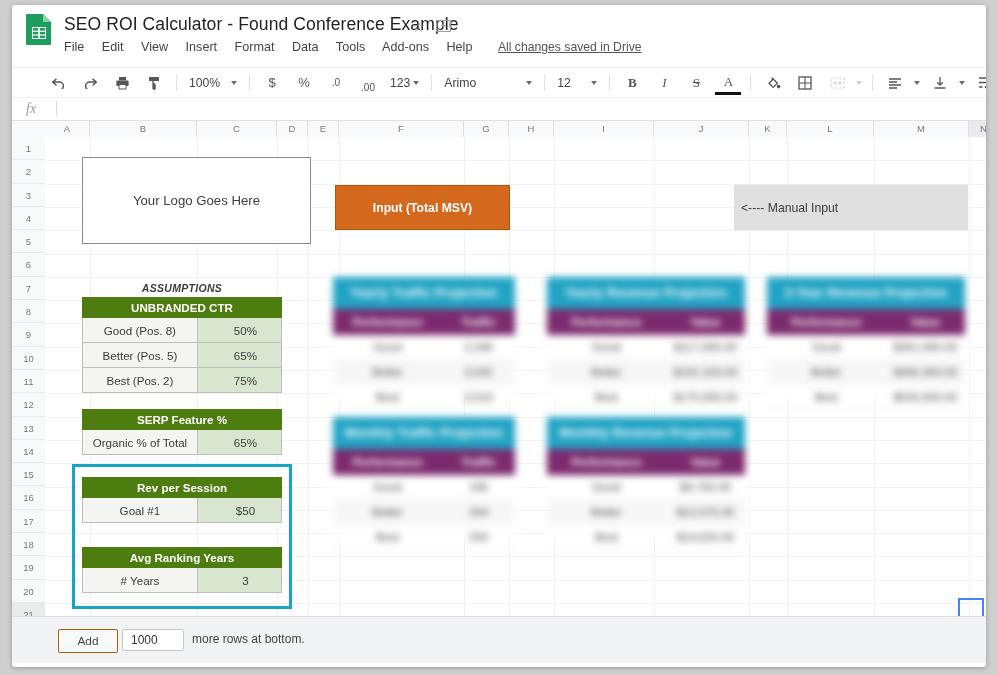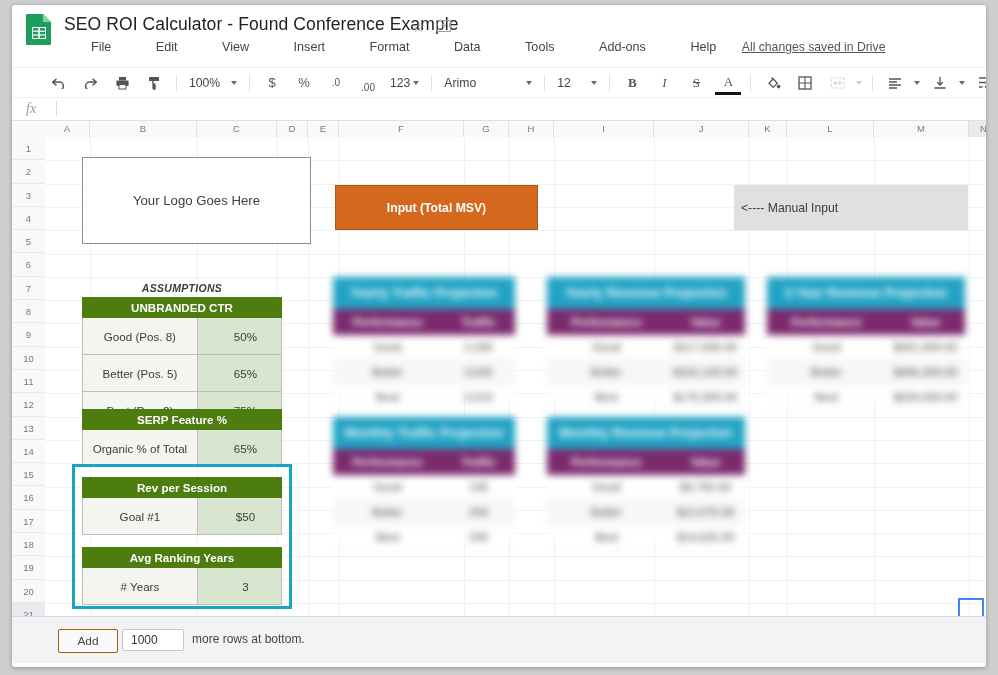--- a/index.html
+++ b/index.html
@@ -9,21 +9,21 @@
        border-radius:3px;box-shadow:0 1px 5px rgba(0,0,0,.28);overflow:hidden;}
 
   
   .titlebar{position:relative;height:62px;}
   .gs-logo{position:absolute;left:12px;top:8px;width:30px;height:33px;}
   .doc-title{position:absolute;left:52px;top:9px;font-size:17.5px;color:#222;letter-spacing:.1px;white-space:nowrap;}
   .ticon{position:absolute;top:13px;color:#9b9b9b;font-size:15px;}
   .ticon.star{left:400px;}
   .ticon.move{left:424px;}
   .menubar{position:absolute;left:52px;top:35px;font-size:12.6px;color:#444;white-space:nowrap;}
-  .menubar span.mi{margin-right:14px;cursor:pointer;margin-left:27px;}
+  .menubar span.mi{margin-right:14px;cursor:pointer;}
   .saved{color:#555;text-decoration:underline;font-size:12.2px;margin-left:8px;}
 
   
   .toolbar{position:relative;height:29px;border-top:1px solid #eceff1;background:#fff;}
   .tb{position:absolute;top:0;height:29px;display:flex;align-items:center;color:#444;font-size:13px;}
   .tbtn{display:inline-flex;align-items:center;justify-content:center;min-width:20px;height:22px;
         padding:0 3px;margin:0 3px;cursor:pointer;color:#555;font-size:13px;}
   .sep{display:inline-block;width:1px;height:16px;background:#e0e0e0;margin:0 6px;}
   .combo{display:inline-flex;align-items:center;height:22px;padding:0 4px;margin:0 2px;cursor:pointer;}
   .combo .txt{font-size:12.2px;color:#444;}
@@ -67,21 +67,21 @@
   .msv-value{position:absolute;background:#fbcc92;color:#3c3c3c;font-size:12.5px;
              display:flex;align-items:center;justify-content:center;border:1px solid #a08154;box-sizing:border-box;}
   .msv-note{position:absolute;background:#e0e0e0;color:#3c3c3c;font-size:12.2px;display:flex;align-items:center;
             padding-left:7px;box-sizing:border-box;}
 
   .assump-title{position:absolute;font-size:10.5px;font-weight:bold;font-style:italic;color:#3c3c3c;
                 text-align:center;letter-spacing:.3px;}
   .mini{position:absolute;box-sizing:border-box;}
   .mini .mhead{height:21px;background:#4d7c0f;color:#fff;font-weight:bold;font-size:11.6px;
                display:flex;align-items:center;justify-content:center;box-sizing:border-box;}
-  .mini .mrow{height:37px;display:flex;box-sizing:border-box;border:1px solid #bdbdbd;border-top:none;}
+  .mini .mrow{height:25px;display:flex;box-sizing:border-box;border:1px solid #bdbdbd;border-top:none;}
   .mini .mk{flex:0 0 58%;background:#f4f5f0;display:flex;align-items:center;justify-content:center;
             font-size:11.6px;color:#3c3c3c;box-sizing:border-box;border-right:1px solid #bdbdbd;}
   .mini .mv{flex:1;background:#d8e6cf;display:flex;align-items:center;justify-content:center;
             font-size:11.6px;color:#3c3c3c;box-sizing:border-box;padding-left:12px;}
   .selbox{position:absolute;border:3px solid #18a5c4;box-sizing:border-box;background:transparent;}
 
   
   .card{position:absolute;box-sizing:border-box;background:#fff;filter:blur(3.6px);}
   .card .c-title{height:32px;background:#21a3c4;color:#fff;font-weight:bold;font-size:12.5px;
                  display:flex;align-items:center;justify-content:center;letter-spacing:.2px;}
@@ -330,21 +330,21 @@
             <div class="gridline-h" style="top: 349.5px;"></div>
             <div class="gridline-h" style="top: 372.8px;"></div>
             <div class="gridline-h" style="top: 396.1px;"></div>
             <div class="gridline-h" style="top: 419.4px;"></div>
             <div class="gridline-h" style="top: 442.7px;"></div>
             <div class="gridline-h" style="top: 466px;"></div>
           </div>
 
       <div class="logobox" style="left:37px;top:20px;width:227px;height:85px;">Your Logo Goes Here</div>
 
-      <div class="msv-label" style="left:290px;top:48px;width:203px;height:45px;">Input (Total MSV)</div>
+      <div class="msv-label" style="left:290px;top:48px;width:175px;height:45px;">Input (Total MSV)</div>
       <div class="msv-note" style="left:689px;top:48px;width:234px;height:45px;">&lt;---- Manual Input</div>
 
       <div class="assump-title" style="left:37px;top:145px;width:200px;">ASSUMPTIONS</div>
 
       <div class="mini" style="left:37px;top:160px;width:200px;">
         <div class="mhead">UNBRANDED CTR</div>
         <div class="mrow">
           <div class="mk">Good (Pos. 8)</div>
           <div class="mv">50%</div>
         </div>

